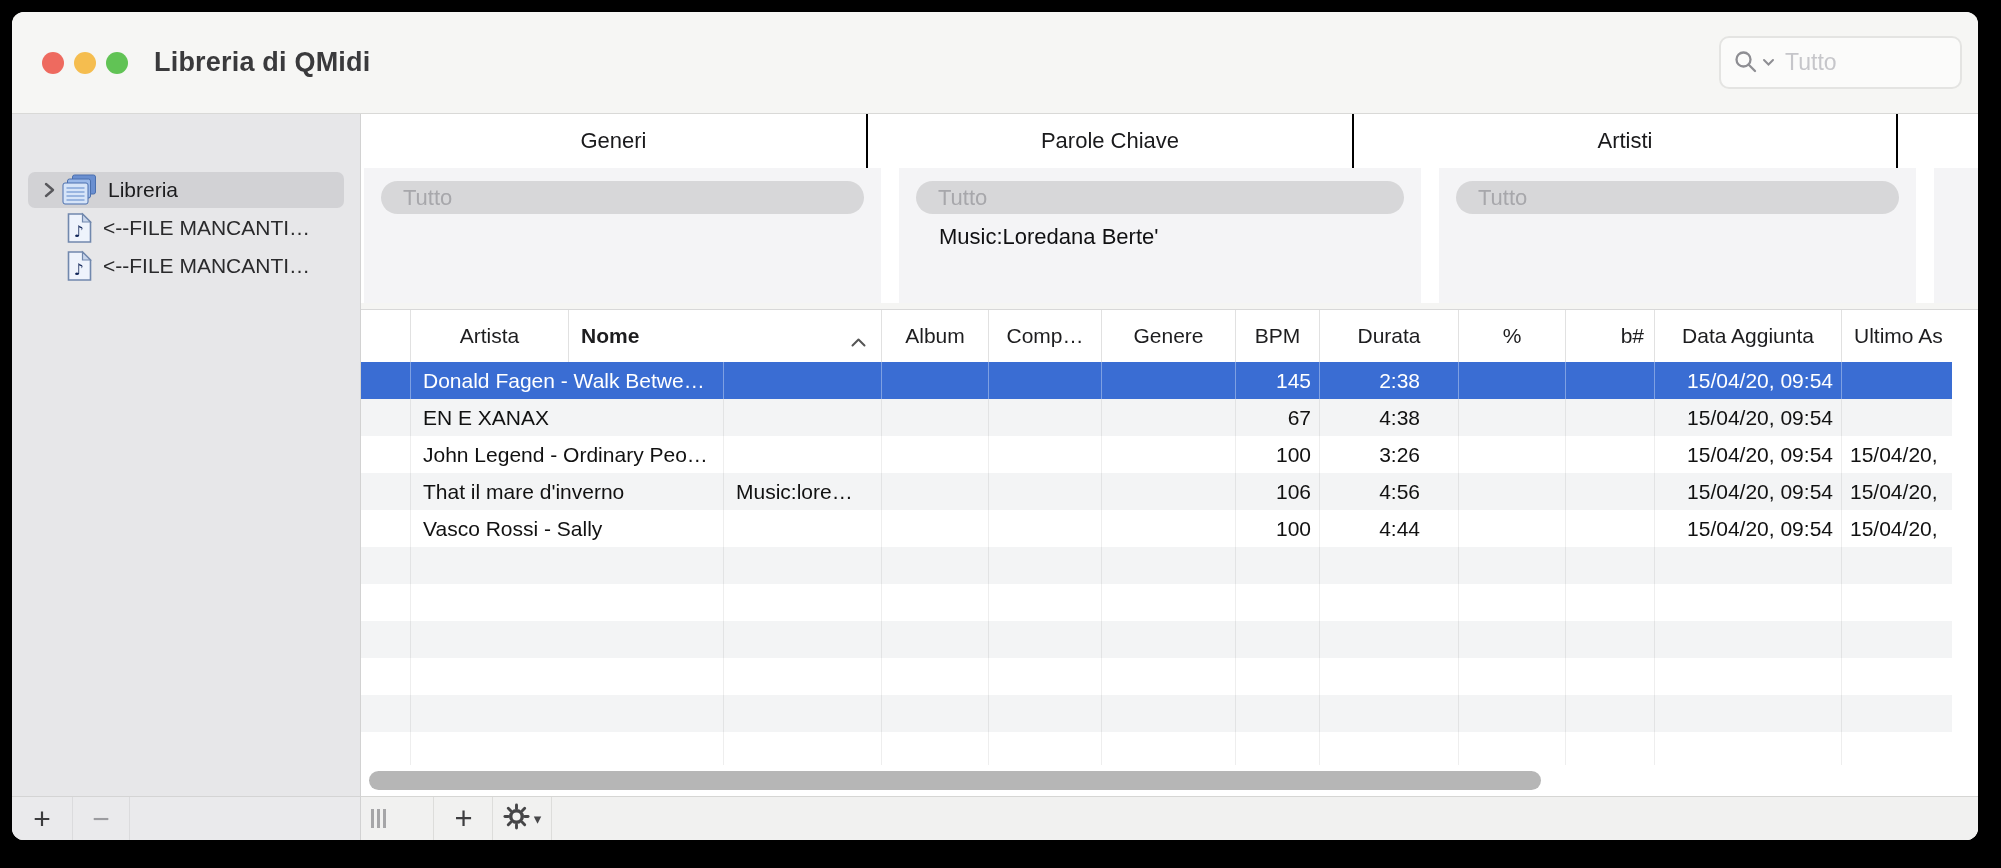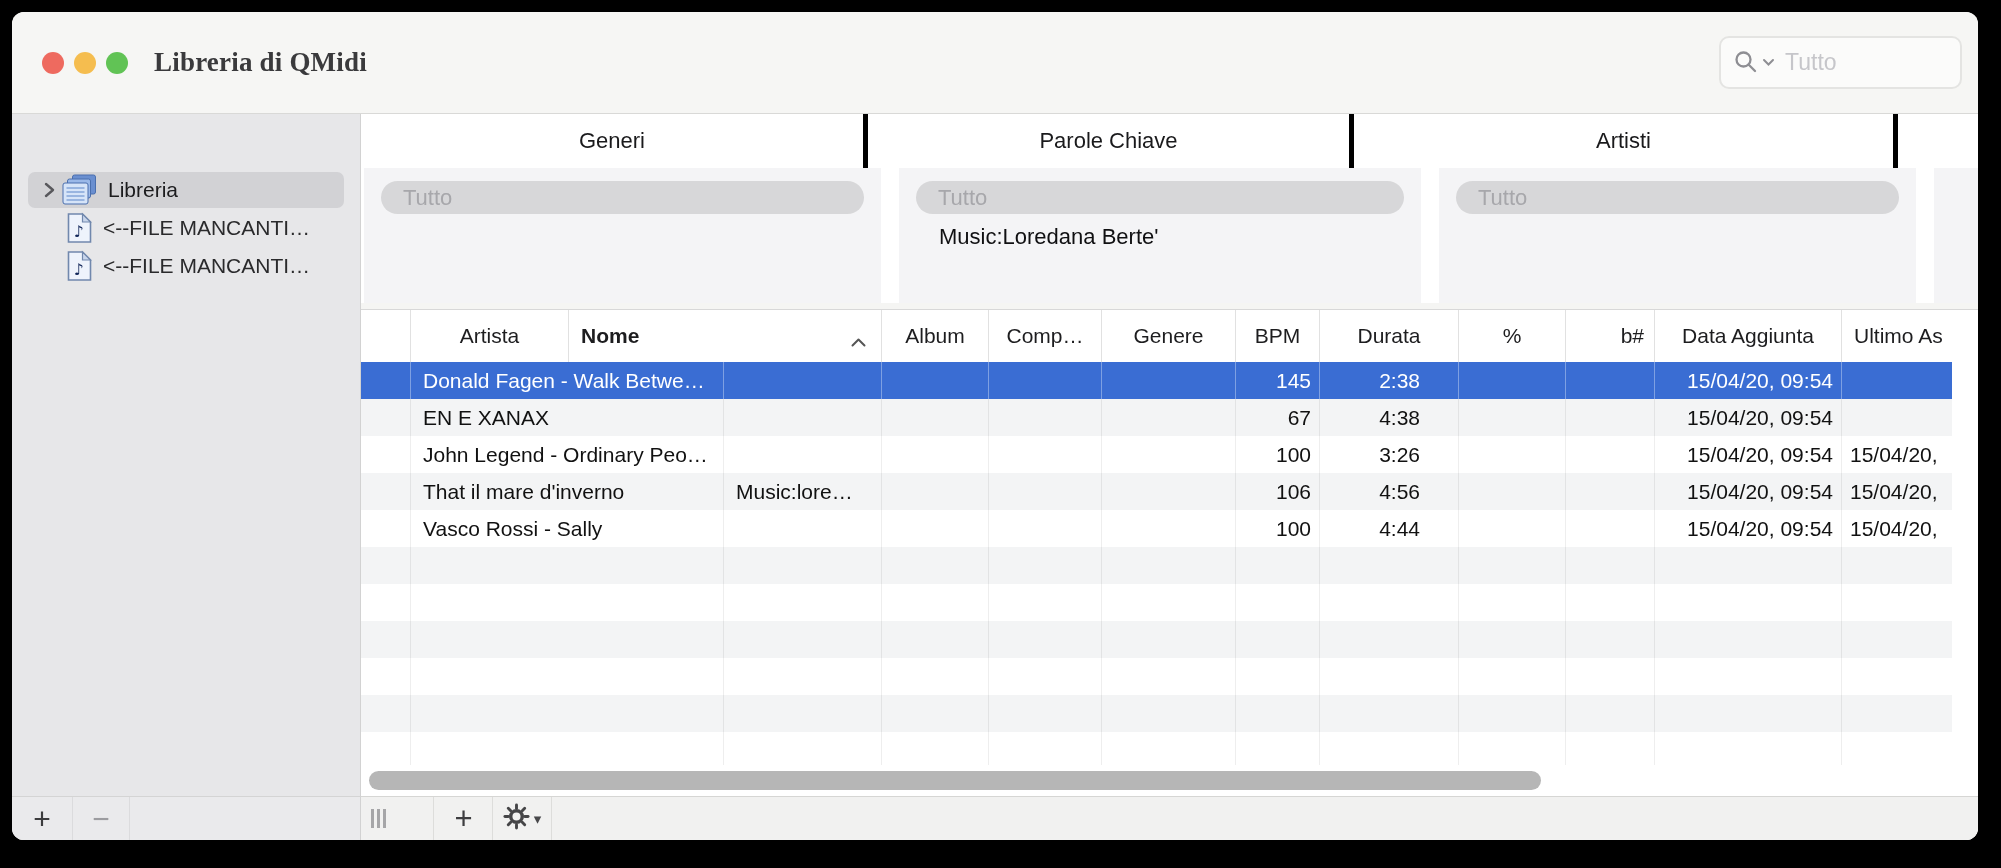--- a/index.html
+++ b/index.html
@@ -14,21 +14,21 @@
     display:flex;flex-direction:column;
   }
   
   .titlebar{flex:0 0 101px;height:101px;border-bottom:1px solid #d9d9d7;position:relative;
     display:flex;align-items:center;background:#f6f6f4;}
   .lights{display:flex;gap:10px;margin-left:30px;}
   .light{width:22px;height:22px;border-radius:50%;}
   .light.red{background:#ee6a5f;}
   .light.yellow{background:#f5bd4f;}
   .light.green{background:#61c355;}
-  .win-title{margin-left:26px;font-size:27px;font-weight:700;color:#3a3a3c;letter-spacing:.2px;font-family:Liberation Serif, serif;}
+  .win-title{margin-left:26px;font-size:27px;font-weight:700;color:#3a3a3c;letter-spacing:.2px;}
   .search{position:absolute;right:16px;top:24px;width:243px;height:53px;box-sizing:border-box;
     border:2px solid #e4e4e2;border-radius:10px;background:#fbfbfa;
     display:flex;align-items:center;padding:0 12px;gap:8px;}
   .search input{border:0;outline:0;background:transparent;font-size:23px;color:#555;width:100%;
     font-family:"Liberation Sans",sans-serif;}
   .search input::placeholder{color:#c6c6ca;}
   .sicon{display:flex;align-items:center;gap:2px;flex:0 0 auto;}
   
   .bodyrow{flex:1;display:flex;min-height:0;}
   .sidebar{flex:0 0 348px;width:348px;background:#e7e7e9;border-right:1px solid #d2d2d2;
@@ -43,21 +43,21 @@
   .sidebar-footer{position:absolute;left:0;right:0;bottom:0;height:43px;background:#eaeaec;
     border-top:1px solid #d4d4d4;display:flex;}
   .sfbtn{display:flex;align-items:center;justify-content:center;border-right:1px solid #dbdbdd;
     font-size:30px;line-height:30px;}
   .sfbtn.add{width:60px;color:#3c3c3e;}
   .sfbtn.remove{width:56px;color:#9c9ca0;}
   
   .main{flex:1;position:relative;background:#fff;min-width:0;}
   .browser-header{position:absolute;left:0;top:0;right:0;height:54px;background:#fff;display:flex;}
   .bsec{display:flex;align-items:center;justify-content:center;font-size:22px;color:#1a1a1c;
-    border-right:5px solid #000000;box-sizing:border-box;}
+    border-right:2px solid #000000;box-sizing:border-box;}
   .bsec.s1{width:507px;}.bsec.s2{width:544px;}.bsec.s3{width:486px;}
   .bsec.s4{flex:1;border-right:0;}
   .panes{position:absolute;left:0;top:54px;height:135px;right:0;background:#fff;}
   .pane{position:absolute;top:0;bottom:0;background:#f4f4f6;}
   .pane.p1{left:3px;width:517px;}
   .pane.p2{left:538px;width:522px;}
   .pane.p3{left:1078px;width:477px;}
   .pane.p4{left:1573px;right:0;}
   .pill{position:absolute;left:17px;right:17px;top:13px;height:33px;border-radius:17px;
     background:#d7d7d9;display:flex;align-items:center;padding-left:22px;box-sizing:border-box;

